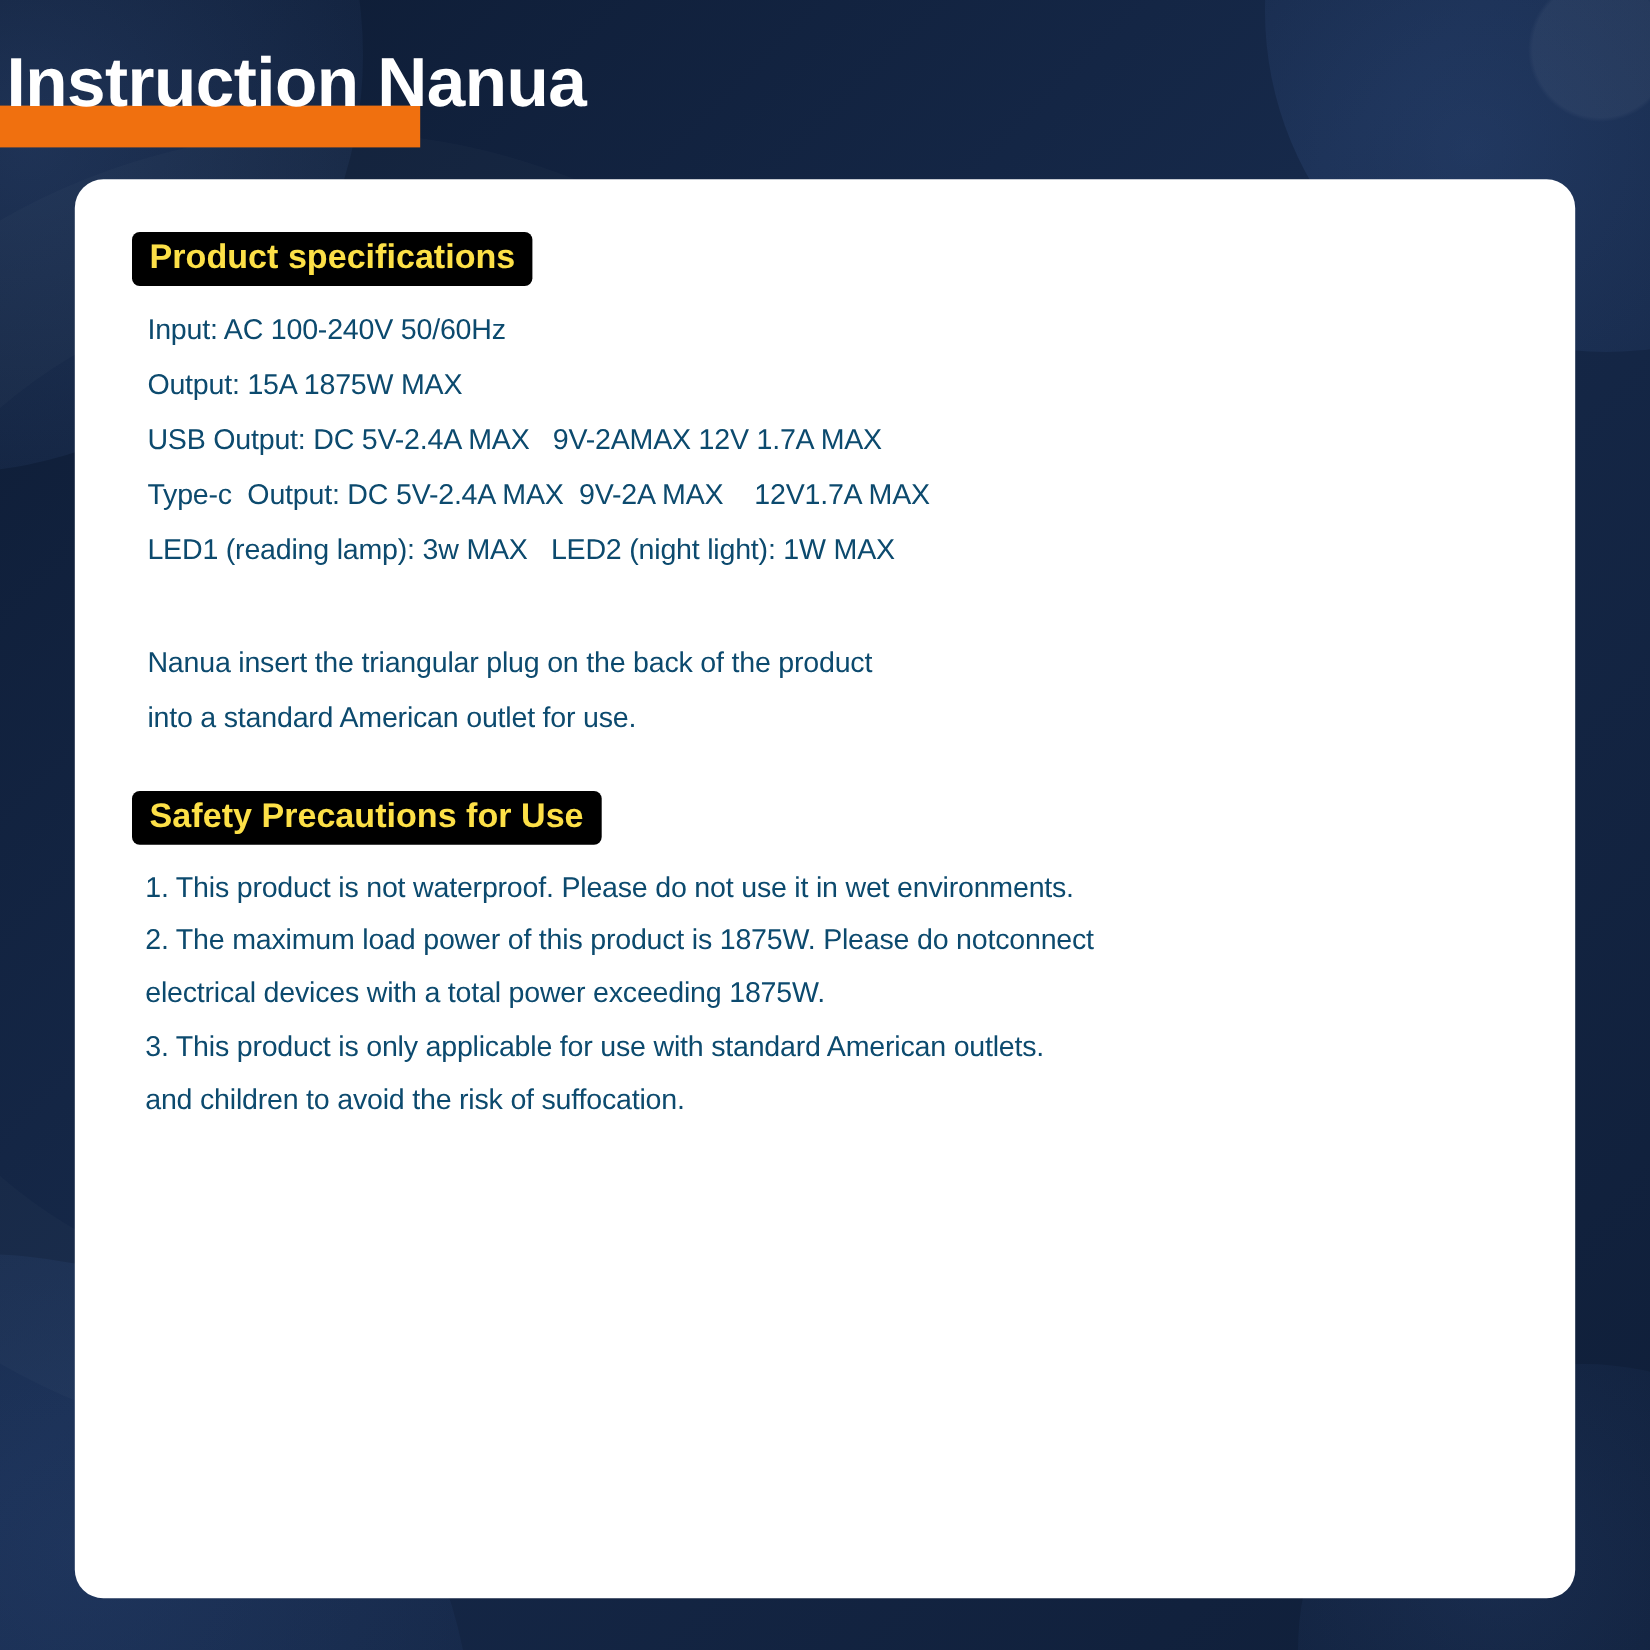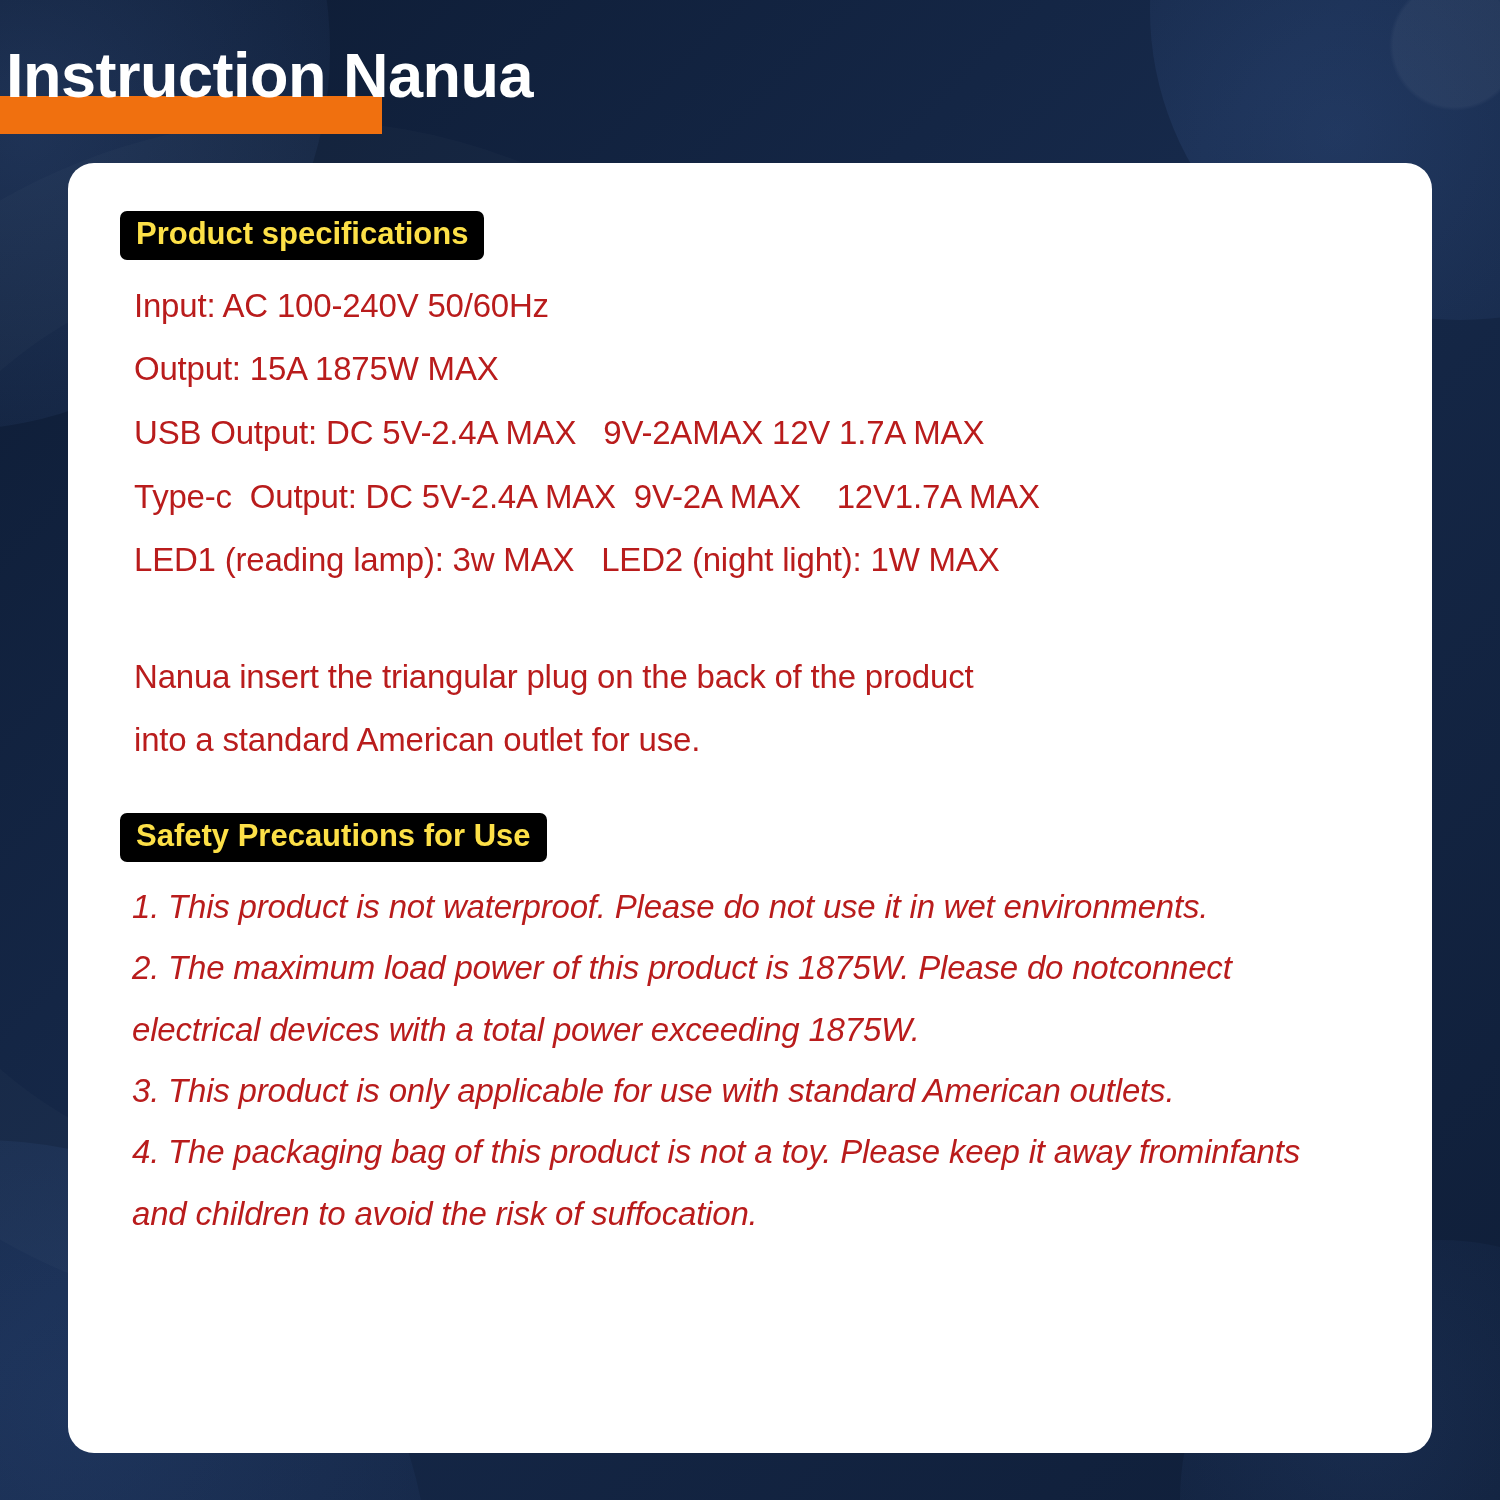--- a/index.html
+++ b/index.html
@@ -116,33 +116,33 @@
     border-radius: 7px;
     line-height: 1.05;
     letter-spacing: 0px;
   }
 
   .lines {
     margin-top: 14px;
     padding-left: 14px;
   }
   .line {
-    color: #b91c1c;
-    font-size: 33px;
+    color: #0c4a6e;
+    font-size: 26px;
     line-height: 1.93;
     white-space: pre;
     letter-spacing: -0.2px;
   }
 
   .gap-a { height: 40px; }
   .gap-b { height: 42px; }
 
   .install .lines .line { line-height: 1.9; }
 
-  .safety .lines { padding-left: 12px; font-style: italic; }
+  .safety .lines { padding-left: 12px; }
   .safety .line { line-height: 1.86; }
 </style>
 </head>
 <body>
 
 <div class="bg">
   <div class="bg-arc-1"></div>
   <div class="bg-arc-2"></div>
   <div class="bg-arc-3"></div>
   <div class="bg-arc-4"></div>
@@ -180,18 +180,17 @@
 
   <div class="gap-b"></div>
 
   <div class="section safety">
     <div class="section-label">Safety Precautions for Use</div>
     <div class="lines">
       <div class="line">1. This product is not waterproof. Please do not use it in wet environments.</div>
       <div class="line">2. The maximum load power of this product is 1875W. Please do notconnect</div>
       <div class="line">electrical devices with a total power exceeding 1875W.</div>
       <div class="line">3. This product is only applicable for use with standard American outlets.</div>
-      <div class="line">4. The packaging bag of this product is not a toy. Please keep it away frominfants</div>
       <div class="line">and children to avoid the risk of suffocation.</div>
     </div>
   </div>
 
 </div>
 
 </body></html>

